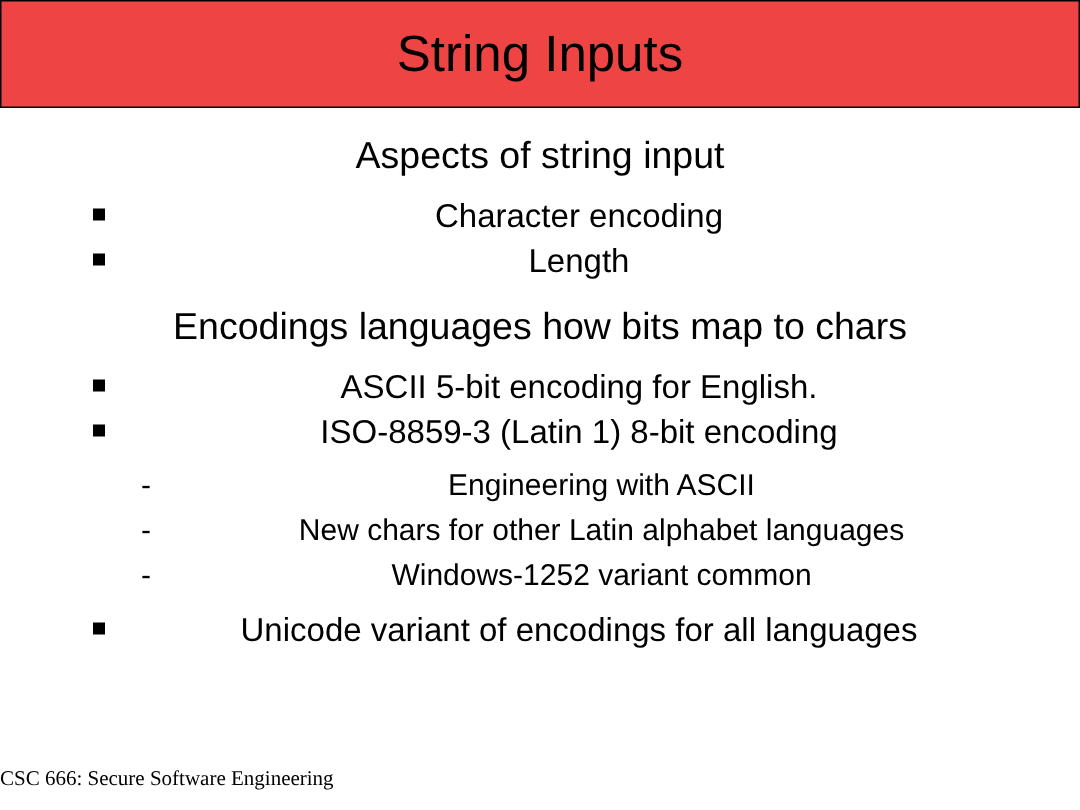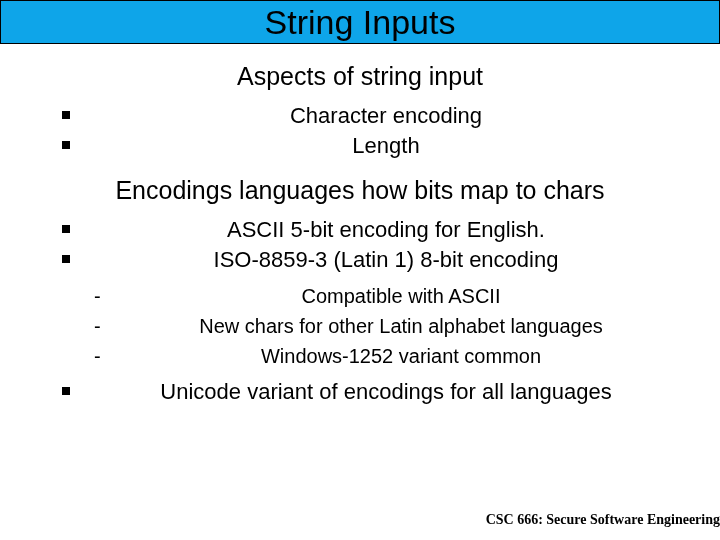--- a/index.html
+++ b/index.html
@@ -6,22 +6,22 @@
   body {
     width: 720px;
     height: 540px;
     background: #ffffff;
     font-family: Arial, Helvetica, sans-serif;
     position: relative;
     overflow: hidden;
   }
   .title-bar {
     width: 100%;
-    height: 44px;
-    background: #0ea5e9;
+    height: 72px;
+    background: #ef4444;
     border: 1px solid #000;
     display: flex;
     align-items: center;
     justify-content: center;
   }
   .title-bar h1 {
     font-size: 34px;
     font-weight: normal;
     color: #000;
   }
@@ -76,25 +76,24 @@
   ul.dashes li::before {
     content: "-";
     position: absolute;
     left: 0;
     top: 0;
   }
   .footer {
     position: absolute;
     bottom: 12px;
     width: 100%;
-    text-align: right;
+    text-align: left;
     font-family: "Times New Roman", Times, serif;
     font-size: 14px;
     color: #000;
-    font-weight: bold;
   }
 </style>
 </head>
 <body>
 
 <div class="title-bar">
   <h1>String Inputs</h1>
 </div>
 
 <div class="content">
@@ -104,21 +103,21 @@
     <li>Character encoding</li>
     <li>Length</li>
   </ul>
 
   <div class="heading second">Encodings languages how bits map to chars</div>
   <ul class="bullets">
     <li>ASCII 5-bit encoding for English.</li>
     <li>ISO-8859-3 (Latin 1) 8-bit encoding</li>
   </ul>
   <ul class="dashes">
-    <li>Compatible with ASCII</li>
+    <li>Engineering with ASCII</li>
     <li>New chars for other Latin alphabet languages</li>
     <li>Windows-1252 variant common</li>
   </ul>
   <ul class="bullets">
     <li>Unicode variant of encodings for all languages</li>
   </ul>
 
 </div>
 
 <div class="footer">CSC 666: Secure Software Engineering</div>

